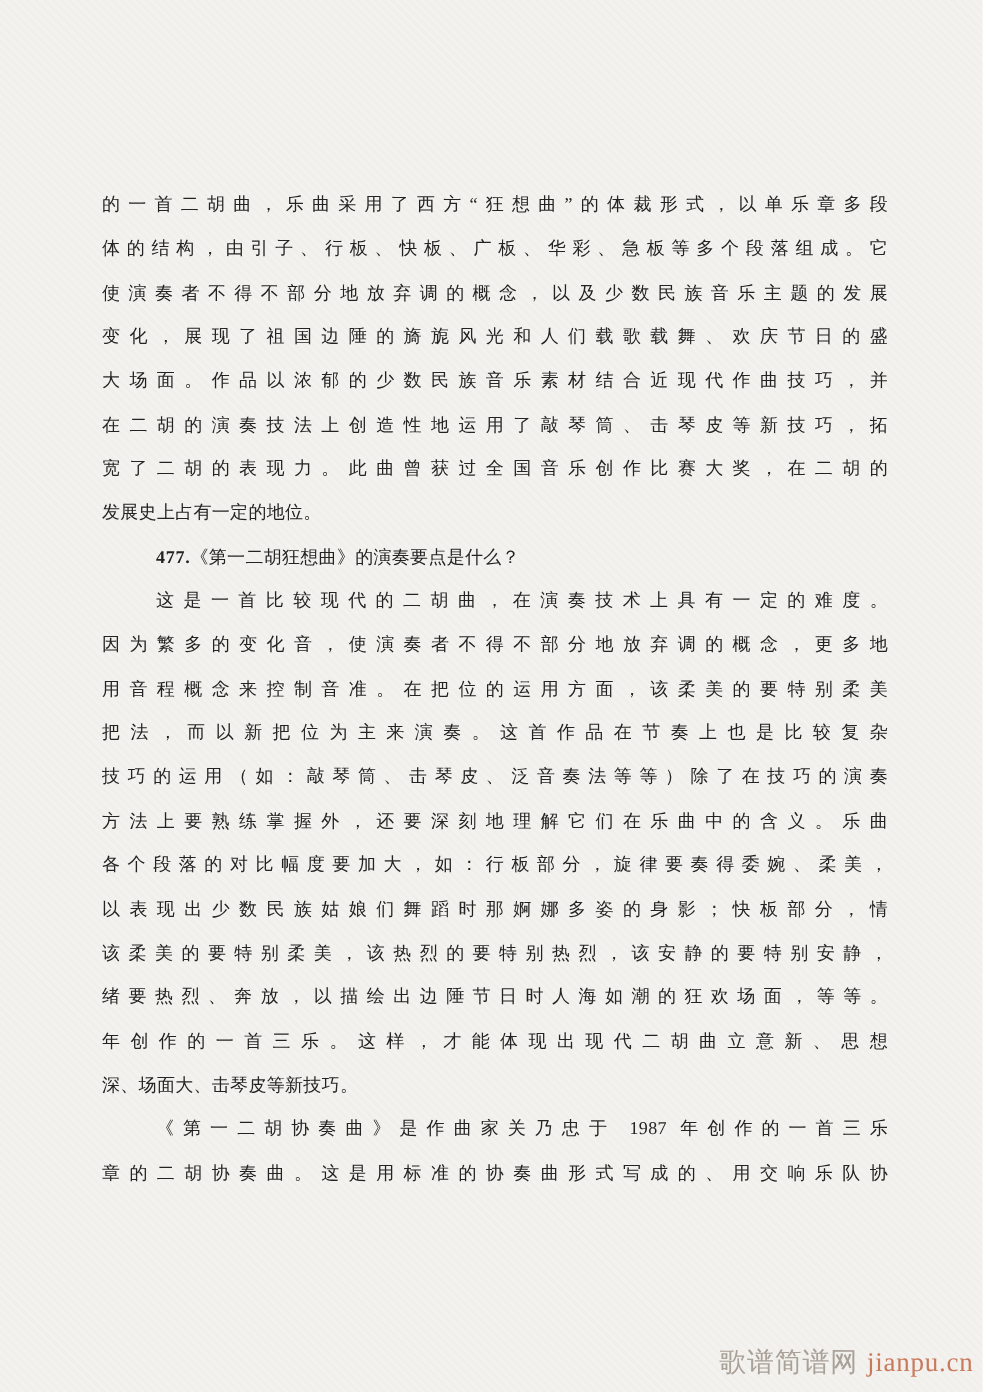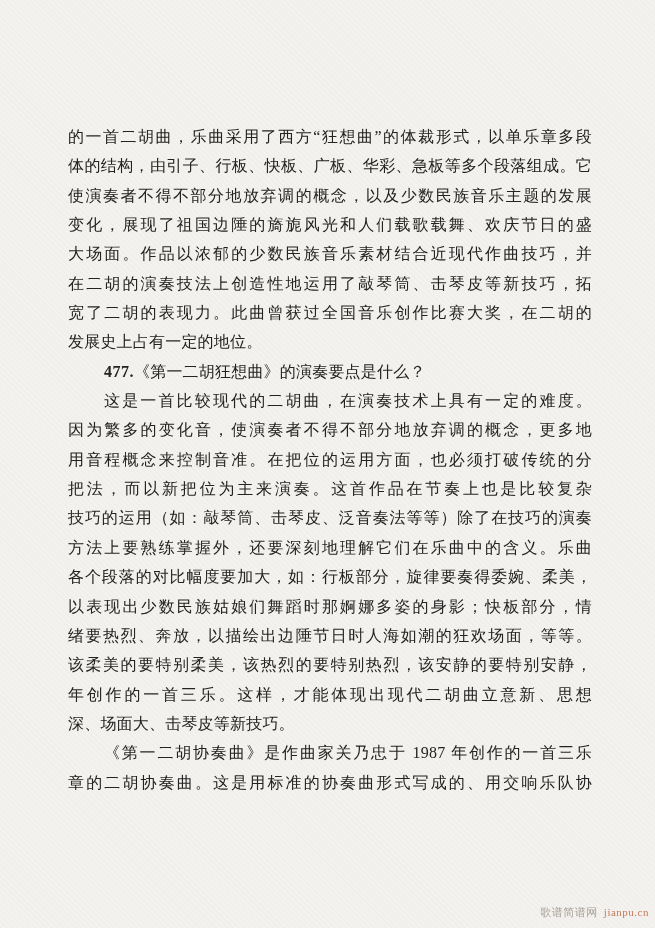--- a/index.html
+++ b/index.html
@@ -24,21 +24,21 @@
       repeating-linear-gradient(45deg, rgba(0,0,0,0.012) 0 2px, rgba(255,255,255,0.015) 2px 4px);
     pointer-events: none;
   }
   .text-block {
     position: absolute;
     left: 68px;
     top: 122px;
     width: 524px;
   }
   .text-line {
-    font-size: 16px;
+    font-size: 12px;
     line-height: 29.35px;
     height: 29.35px;
     white-space: pre-wrap;
     letter-spacing: 0.2px;
   }
   .text-line.justify {
     text-align: justify;
     text-align-last: justify;
   }
   .text-line.left {
@@ -52,21 +52,21 @@
     font-weight: bold;
     font-family: "Liberation Serif", "DejaVu Serif", serif;
     margin-right: 0;
     letter-spacing: 0.5px;
     text-align: right;
   }
   .watermark {
     position: absolute;
     right: 6px;
     bottom: 8px;
-    font-size: 11px;
+    font-size: 18px;
     letter-spacing: 0.5px;
     white-space: nowrap;
     margin-top: 44px;
   }
   .watermark .wm-name {
     color: #a9a098;
   }
   .watermark .wm-url {
     color: #c97a5d;
     margin-left: 6px;
@@ -81,28 +81,28 @@
       <div class="text-line justify">体的结构，由引子、行板、快板、广板、华彩、急板等多个段落组成。它</div>
       <div class="text-line justify">使演奏者不得不部分地放弃调的概念，以及少数民族音乐主题的发展</div>
       <div class="text-line justify">变化，展现了祖国边陲的旖旎风光和人们载歌载舞、欢庆节日的盛</div>
       <div class="text-line justify">大场面。作品以浓郁的少数民族音乐素材结合近现代作曲技巧，并</div>
       <div class="text-line justify">在二胡的演奏技法上创造性地运用了敲琴筒、击琴皮等新技巧，拓</div>
       <div class="text-line justify">宽了二胡的表现力。此曲曾获过全国音乐创作比赛大奖，在二胡的</div>
       <div class="text-line left">发展史上占有一定的地位。</div>
       <div class="text-line heading"><span class="q-num">477.</span>《第一二胡狂想曲》的演奏要点是什么？</div>
       <div class="text-line justify indent">这是一首比较现代的二胡曲，在演奏技术上具有一定的难度。</div>
       <div class="text-line justify">因为繁多的变化音，使演奏者不得不部分地放弃调的概念，更多地</div>
-      <div class="text-line justify">用音程概念来控制音准。在把位的运用方面，也必须打破传统的分</div>
+      <div class="text-line justify">用音程概念来控制音准。在把位的运用方面，该柔美的要特别柔美</div>
       <div class="text-line justify">把法，而以新把位为主来演奏。这首作品在节奏上也是比较复杂</div>
       <div class="text-line justify">技巧的运用（如：敲琴筒、击琴皮、泛音奏法等等）除了在技巧的演奏</div>
       <div class="text-line justify">方法上要熟练掌握外，还要深刻地理解它们在乐曲中的含义。乐曲</div>
       <div class="text-line justify">各个段落的对比幅度要加大，如：行板部分，旋律要奏得委婉、柔美，</div>
       <div class="text-line justify">以表现出少数民族姑娘们舞蹈时那婀娜多姿的身影；快板部分，情</div>
+      <div class="text-line justify">该柔美的要特别柔美，该热烈的要特别热烈，该安静的要特别安静，</div>
       <div class="text-line justify">绪要热烈、奔放，以描绘出边陲节日时人海如潮的狂欢场面，等等。</div>
-      <div class="text-line justify">该柔美的要特别柔美，该热烈的要特别热烈，该安静的要特别安静，</div>
       <div class="text-line justify">年创作的一首三乐。这样，才能体现出现代二胡曲立意新、思想</div>
       <div class="text-line left">深、场面大、击琴皮等新技巧。</div>
       <div class="text-line justify indent">《第一二胡协奏曲》是作曲家关乃忠于 1987 年创作的一首三乐</div>
       <div class="text-line justify">章的二胡协奏曲。这是用标准的协奏曲形式写成的、用交响乐队协</div>
     </div>
   <div class="watermark">
     <span class="wm-name">歌谱简谱网</span><span class="wm-url">jianpu.cn</span>
   </div>
 </div>
 

